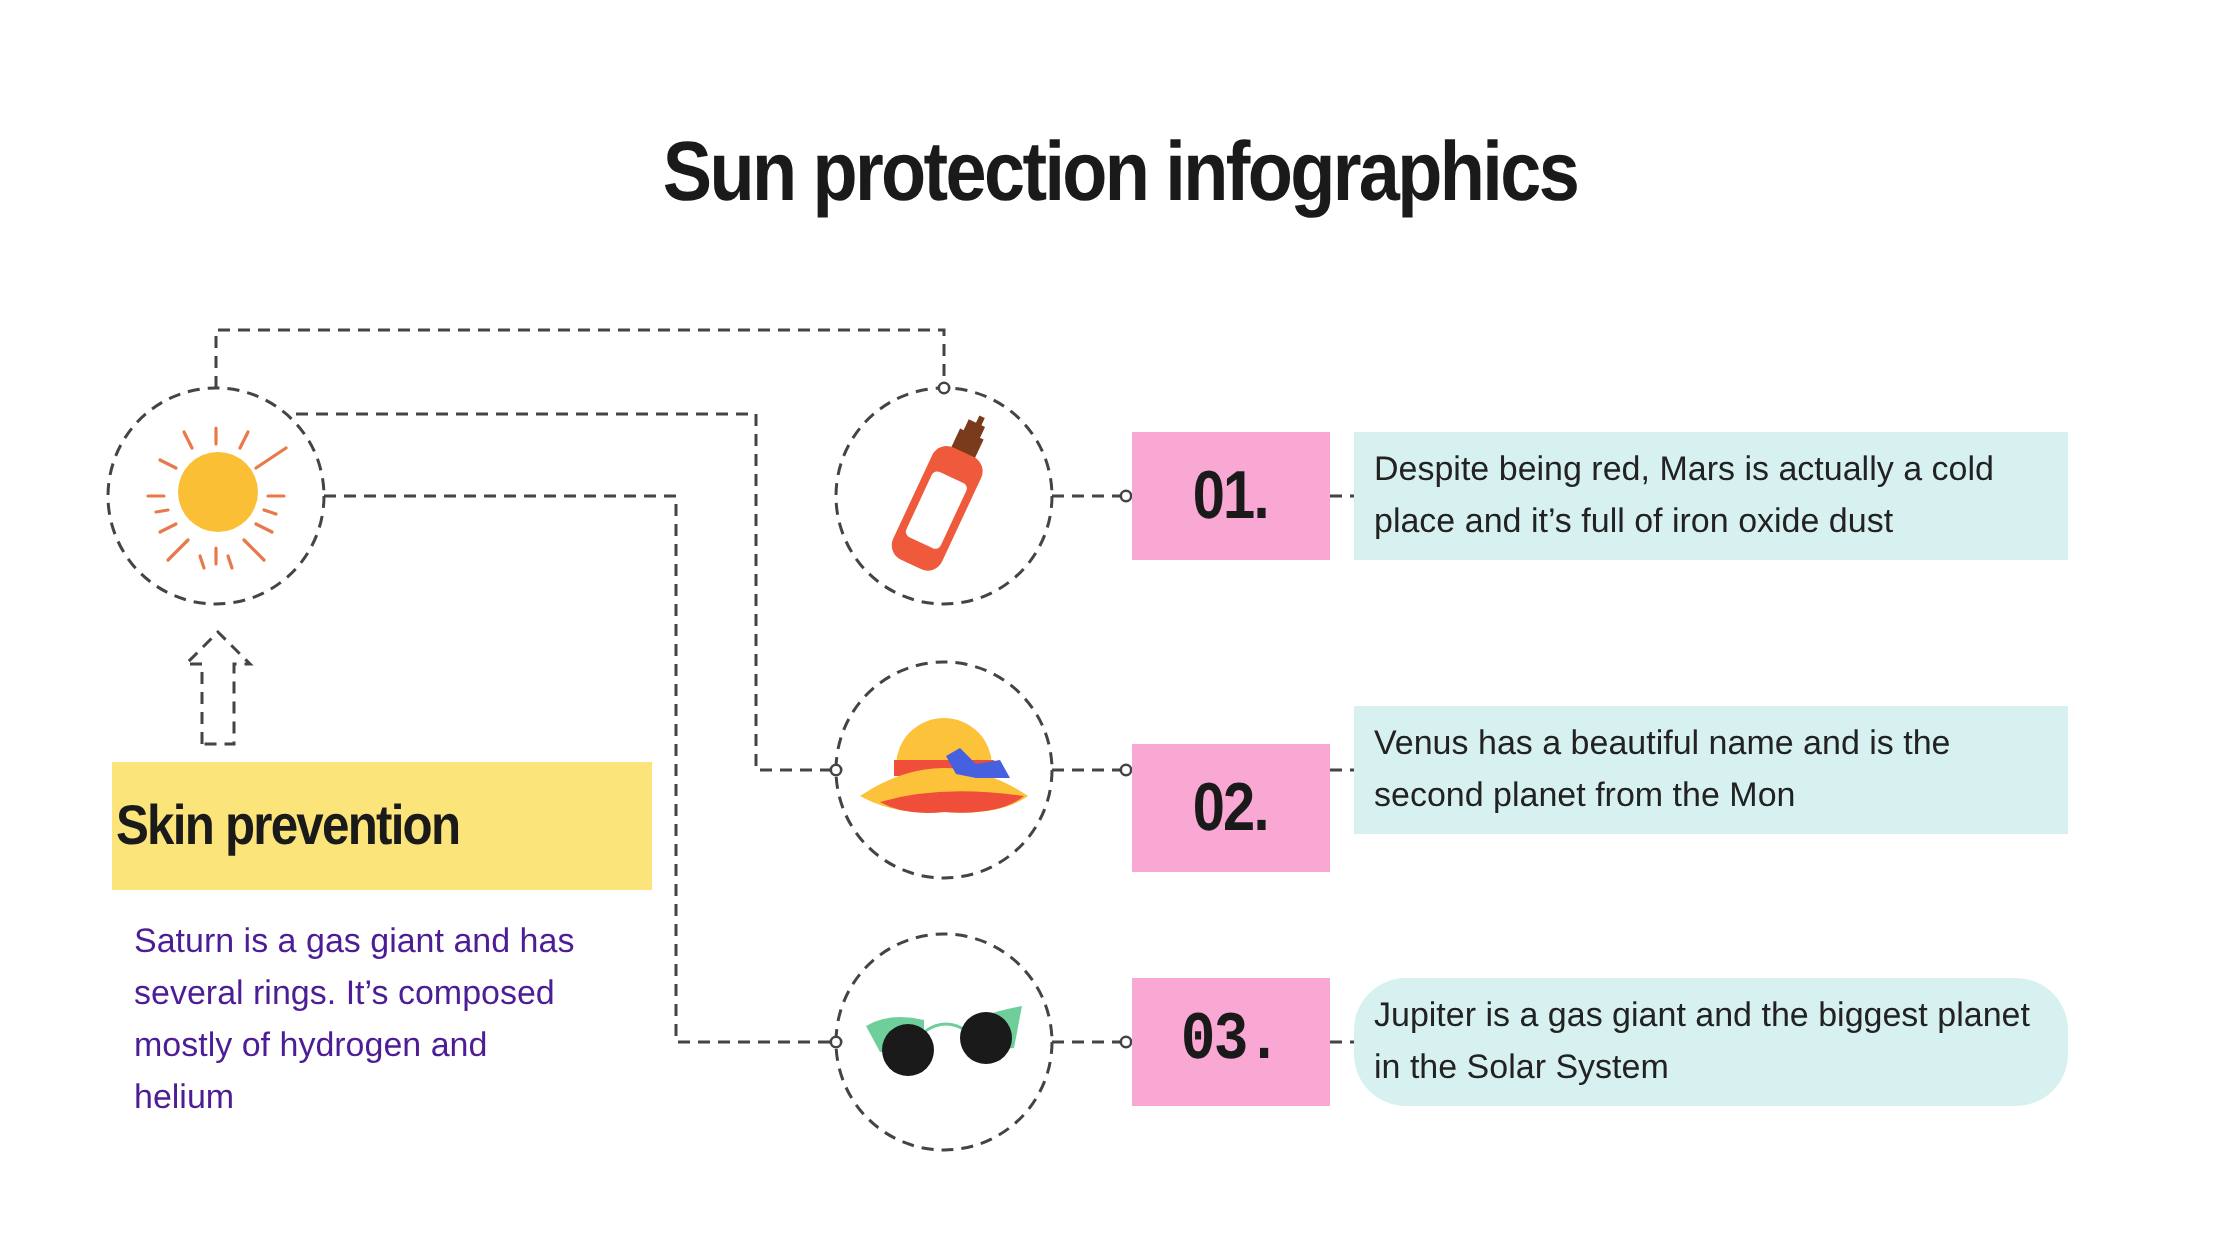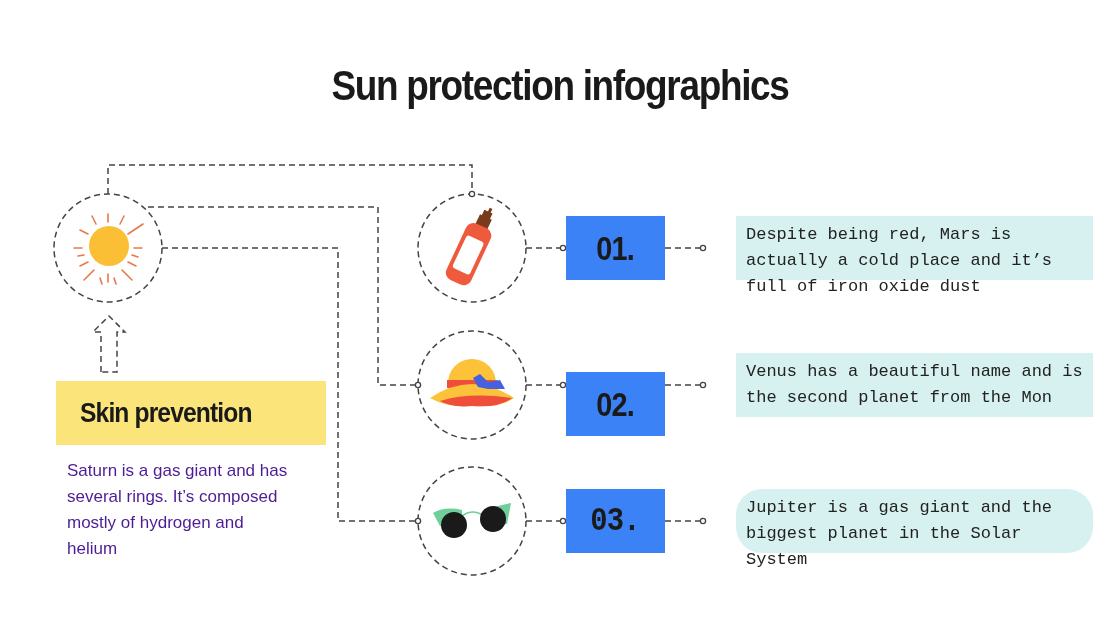--- a/index.html
+++ b/index.html
@@ -2,28 +2,28 @@
 <html><head>
 <meta charset="utf-8">
 <style>
   html, body { margin:0; padding:0; }
   body { width:1120px; height:630px; background:#ffffff; position:relative; overflow:hidden;
          font-family:"Liberation Sans", sans-serif; color:#1f1f1f; }
   .title { position:absolute; left:0; top:62px; width:1120px; text-align:center;
            font-family:"Liberation Sans", sans-serif; font-weight:bold; font-size:42px;
            letter-spacing:-1.5px; transform:scaleX(0.88); color:#1a1a1a; }
   svg.lines { position:absolute; left:0; top:0; }
-  .num-box { position:absolute; left:566px; width:99px; height:64px; background:#3b82f6;
+  .num-box { position:absolute; left:566px; width:99px; height:64px; background:#f9a8d4;
              display:flex; align-items:center; justify-content:center;
              font-weight:bold; font-size:34px; letter-spacing:-1px; color:#1a1a1a; }
   .num-box span { display:inline-block; transform:scaleX(0.85); }
-  .text-box { position:absolute; left:736px; width:357px; height:64px; background:#d6f1ef;
-              box-sizing:border-box; padding:6px 10px; font-size:17px; line-height:26px; color:#222;font-family:Liberation Mono, monospace; }
+  .text-box { position:absolute; left:677px; width:357px; height:64px; background:#d6f1ef;
+              box-sizing:border-box; padding:6px 10px; font-size:17px; line-height:26px; color:#222; }
   .skin-box { position:absolute; left:56px; top:381px; width:270px; height:64px; background:#fbe57a;
-              display:flex; align-items:center; box-sizing:border-box; padding-left:24px; }
+              display:flex; align-items:center; box-sizing:border-box; padding-left:2px; }
   .skin-box span { font-weight:bold; font-size:28px; letter-spacing:-1px; color:#1a1a1a;
                    display:inline-block; transform:scaleX(0.88); transform-origin:left center; }
   .skin-desc { position:absolute; left:67px; top:458px; width:230px; font-size:17px; line-height:26px; color:#4c1d95; }
 </style>
 </head>
 <body>
 
 <div class="title">Sun protection infographics</div>
 
 <svg class="lines" width="1120" height="630">

